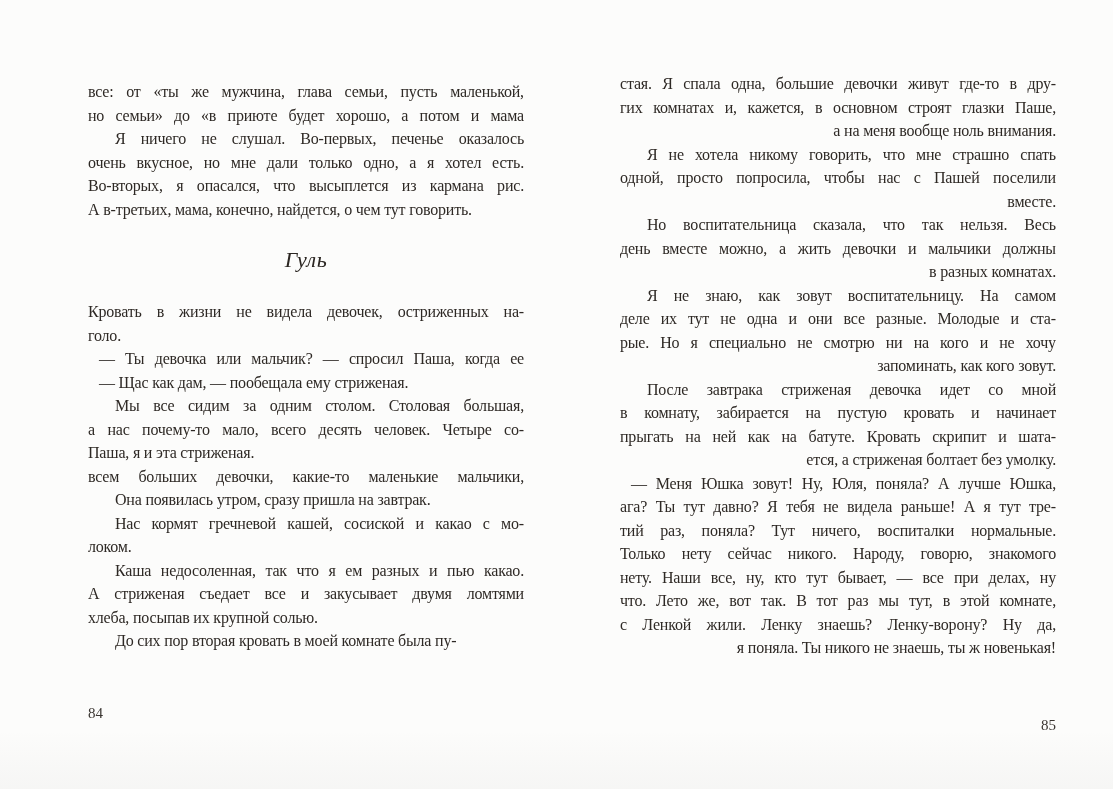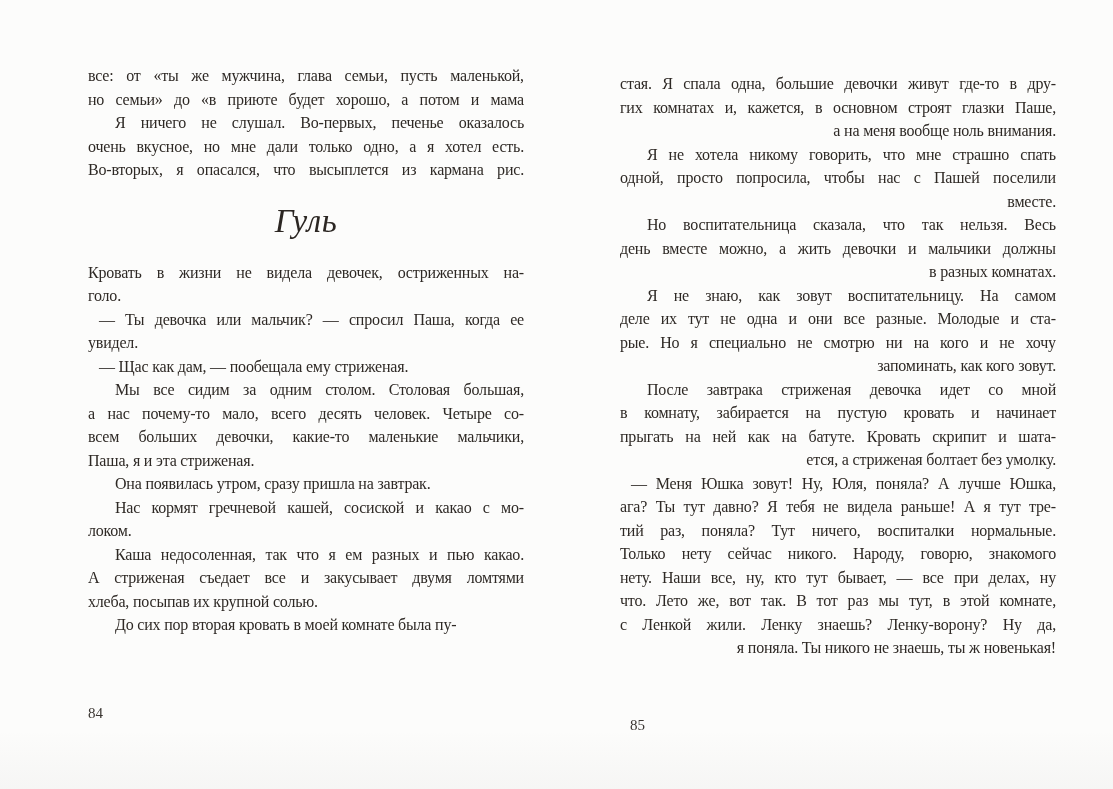--- a/index.html
+++ b/index.html
@@ -22,53 +22,53 @@
     height: 60px;
     background: linear-gradient(to bottom, rgba(0,0,0,0) 0%, rgba(60,55,50,0.03) 100%);
     pointer-events: none;
   }
   .column {
     position: absolute;
     width: 436px;
     font-size: 16px;
     letter-spacing: -0.2px;
   }
-  .col-left  { left: 88px;  top: 64px; }
+  .col-left  { left: 88px;  top: 80px; }
   .col-right { left: 620px; top: 72px; text-align: right; }
 
   .line {
     height: 23.5px;
     line-height: 23.5px;
     white-space: nowrap;
   }
   .line.just {
     display: flex;
     justify-content: space-between;
   }
   .ind-normal { padding-left: 27px; }
   .ind-small  { padding-left: 11px; }
 
   .chapter-heading {
     font-style: italic;
-    font-size: 33px;
+    font-size: 22px;
     line-height: 46px;
     text-align: center;
     margin-top: 16px;
     margin-bottom: 17px;
     letter-spacing: 0.5px;
     color: #2b2622;
   }
 
   .page-number {
     position: absolute;
     font-size: 15px;
     color: #3a3531;
   }
   .page-number.left  { left: 88px; top: 705px; }
-  .page-number.right { left: 630px; top: 717px; width: 426px; }
+  .page-number.right { left: 630px; top: 717px; width: 426px; text-align: right; }
 </style>
 </head>
 <body>
 
 <div>
   <div class="column col-left">
       <div>
         <div class="line just">
           <span>все:</span>
           <span>от</span>
@@ -120,20 +120,21 @@
         <div class="line just">
           <span>Во-вторых,</span>
           <span>я</span>
           <span>опасался,</span>
           <span>что</span>
           <span>высыплется</span>
           <span>из</span>
           <span>кармана</span>
           <span>рис.</span>
         </div>
+        <div class="line last">А в-третьих, мама, конечно, найдется, о чем тут говорить.</div>
       </div>
       <div class="chapter-heading">Гуль</div>
       <div>
         <div class="line just">
           <span>Кровать</span>
           <span>в</span>
           <span>жизни</span>
           <span>не</span>
           <span>видела</span>
           <span>девочек,</span>
@@ -148,21 +149,20 @@
           <span>Ты</span>
           <span>девочка</span>
           <span>или</span>
           <span>мальчик?</span>
           <span>—</span>
           <span>спросил</span>
           <span>Паша,</span>
           <span>когда</span>
           <span>ее</span>
         </div>
-        <div class="line last">увидел.</div>
       </div>
       <div>
         <div class="line last ind-small">— Щас как дам, — пообещала ему стриженая.</div>
       </div>
       <div>
         <div class="line just ind-normal">
           <span>Мы</span>
           <span>все</span>
           <span>сидим</span>
           <span>за</span>
@@ -175,29 +175,29 @@
           <span>а</span>
           <span>нас</span>
           <span>почему-то</span>
           <span>мало,</span>
           <span>всего</span>
           <span>десять</span>
           <span>человек.</span>
           <span>Четыре</span>
           <span>со-</span>
         </div>
+        <div class="line last">Паша, я и эта стриженая.</div>
         <div class="line just">
           <span>всем</span>
           <span>больших</span>
           <span>девочки,</span>
           <span>какие-то</span>
           <span>маленькие</span>
           <span>мальчики,</span>
         </div>
-        <div class="line last">Паша, я и эта стриженая.</div>
       </div>
       <div>
         <div class="line last ind-normal">Она появилась утром, сразу пришла на завтрак.</div>
       </div>
       <div>
         <div class="line just ind-normal">
           <span>Нас</span>
           <span>кормят</span>
           <span>гречневой</span>
           <span>кашей,</span>

